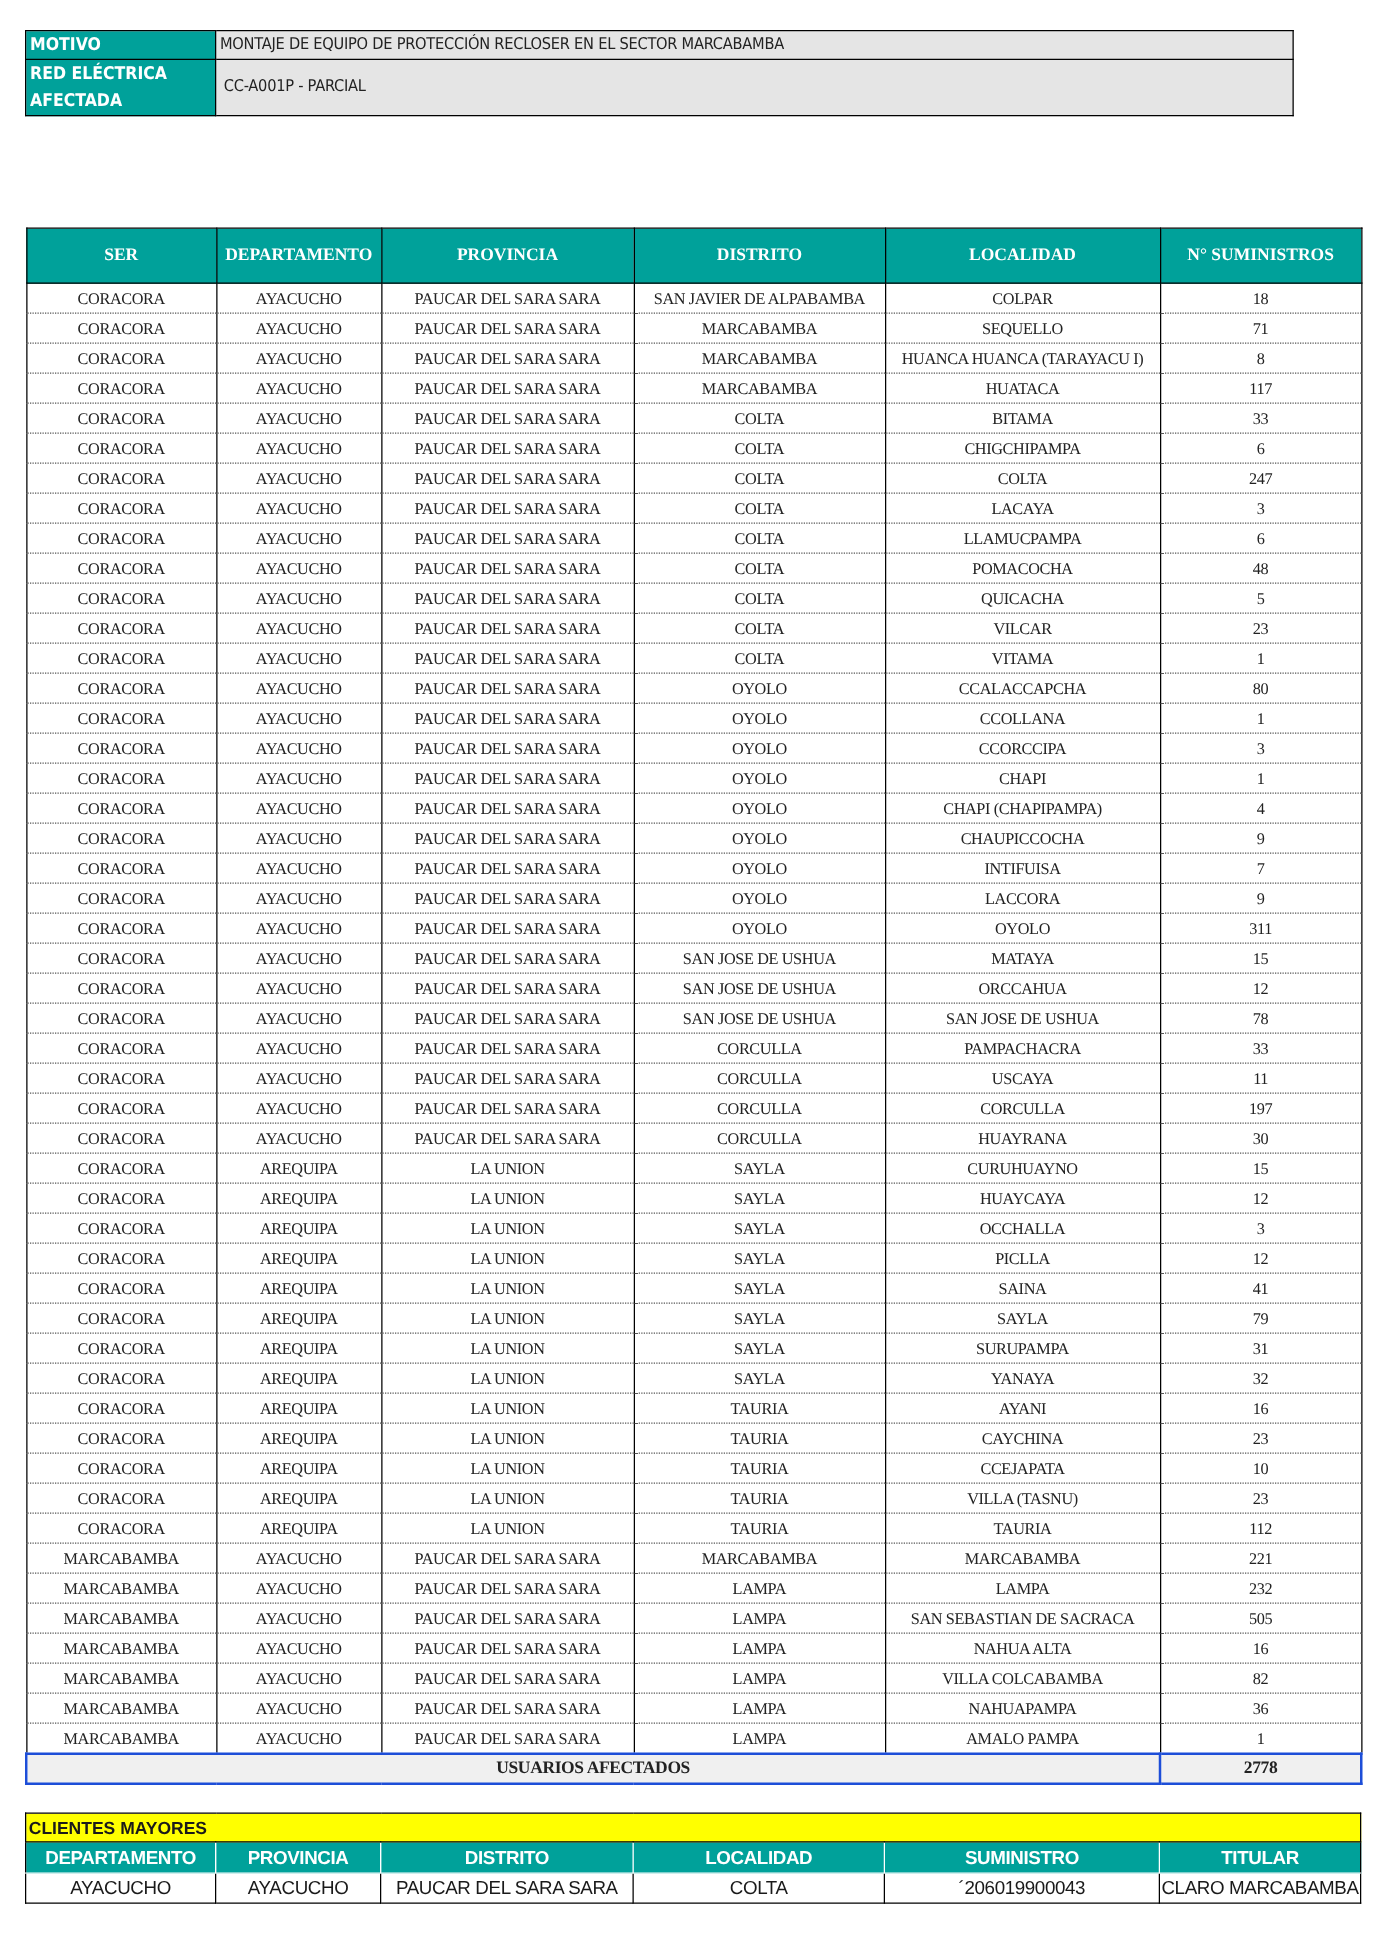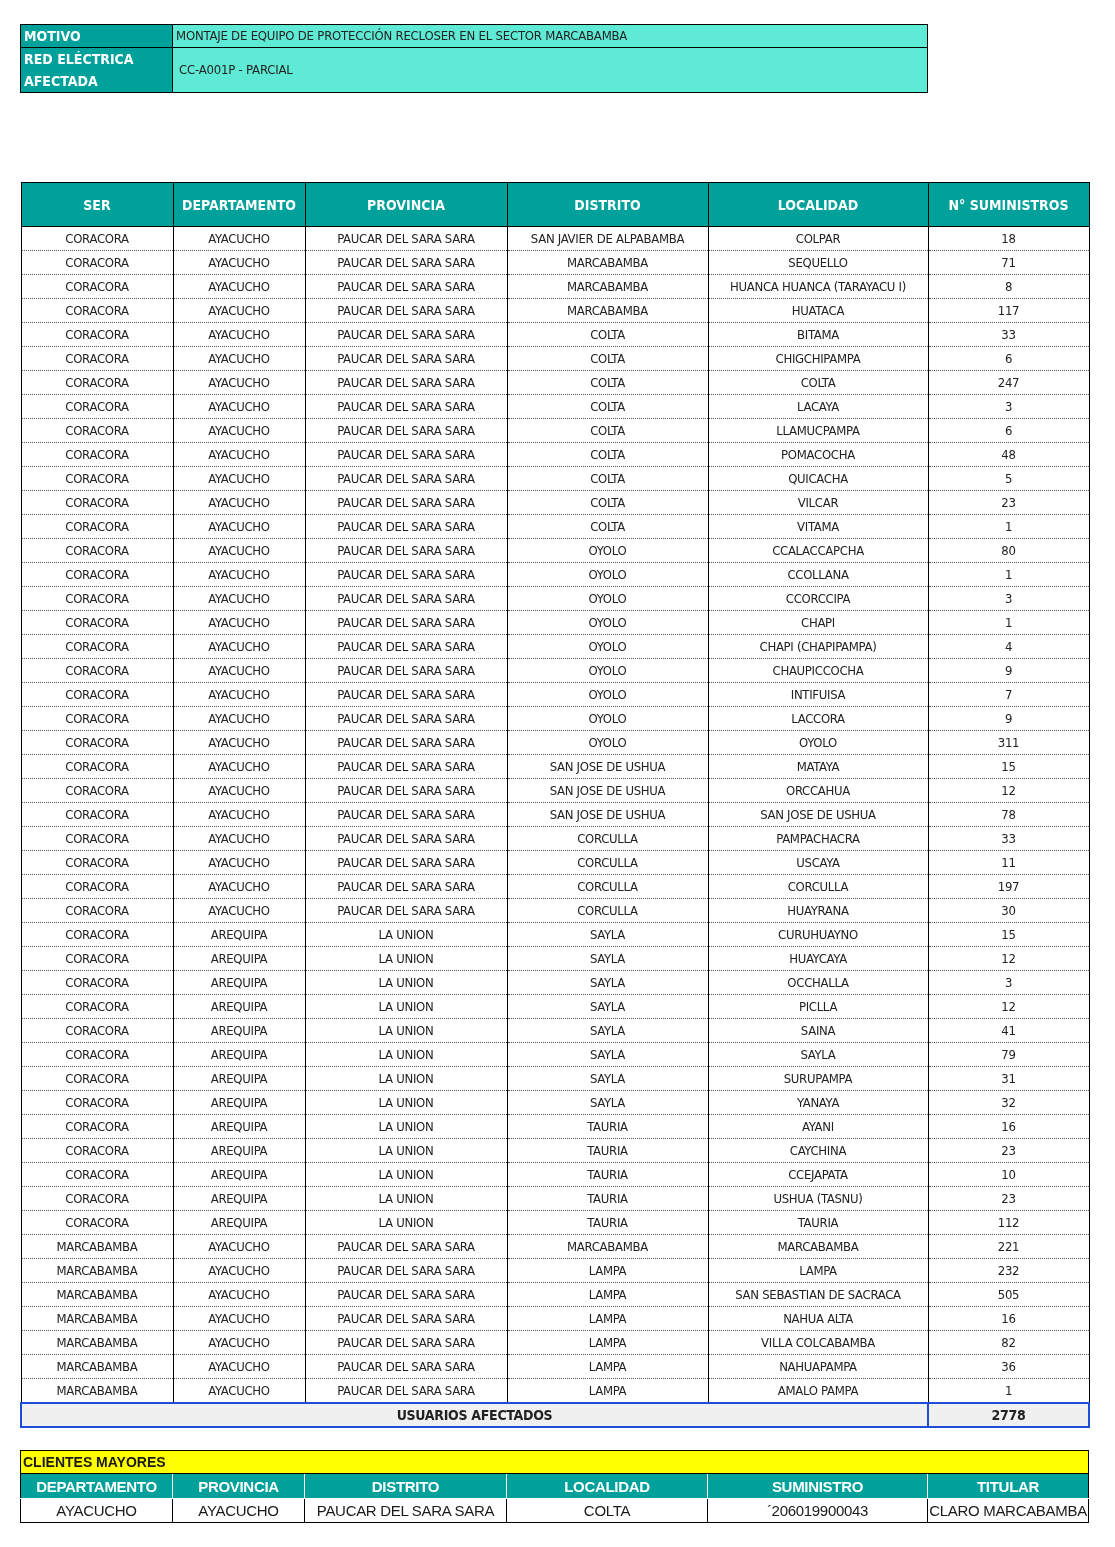--- a/index.html
+++ b/index.html
@@ -1,22 +1,22 @@
 <!DOCTYPE html>
 <html><head>
 <meta charset="utf-8">
 <style>
   html, body { margin: 0; padding: 0; background: #ffffff; }
   body { width: 1115px; height: 1547px; position: relative; font-family: "DejaVu Sans Condensed", "DejaVu Sans", sans-serif; color: #1a1a1a; }
   table { border-collapse: collapse; position: absolute; table-layout: fixed; }
-  #info { left: 20px; top: 24px; width: 908px; padding-left: 16px; }
+  #info { left: 20px; top: 24px; width: 1015px; padding-left: 16px; }
   #info td { border: 1px solid #000; font-size: 13px; padding: 0 3px; line-height: 22px; vertical-align: middle; }
   #info td.lbl { background: #00a19a; color: #fff; font-weight: bold; width: 146px; font-size: 14px; line-height: 22px; }
-  #info td.val { background: #5eead4; color: #222; letter-spacing: -0.2px; margin-left: 46px; }
-  #main { left: 20px; top: 182px; width: 1068px; }
+  #info td.val { background: #e5e5e5; color: #222; letter-spacing: -0.2px; margin-left: 46px; }
+  #main { left: 20px; top: 182px; width: 1068px; font-family: Liberation Serif, serif; }
   #main th { background: #00a19a; color: #fff; font-weight: bold; font-size: 14px; height: 43px; border: 1px solid #000; text-align: center; padding: 0; }
   #main td { height: 23px; font-size: 13px; text-align: center; border-left: 1px solid #000; border-right: 1px solid #000; border-bottom: 1px dotted #555; padding: 0; white-space: nowrap; overflow: hidden; letter-spacing: -0.3px; color: #222; }
   #main tr.total td { background: #f0f0f0; font-weight: bold; border: 2px solid #1d4ed8; height: 22px; font-size: 14px; }
   #clientes { left: 20px; top: 1450px; width: 1068px; font-family: "Liberation Sans", sans-serif; border-radius: 19px; }
   #clientes td.yellow { background: #ffff00; font-weight: bold; font-size: 14px; border: 1px solid #000; height: 22px; padding: 0 2px; text-align: left; }
   #clientes th { background: #00a19a; color: #fff; font-weight: bold; font-size: 15px; height: 24px; border: 1px solid #fff; border-left: 1px solid #000; border-right: 1px solid #fff; padding: 0; text-align: center; letter-spacing: -0.3px; }
   #clientes td.cell { font-size: 15px; height: 23px; border: 1px solid #000; text-align: center; padding: 0; white-space: nowrap; letter-spacing: -0.3px; }
   col.c1 { width: 152px; } col.c2 { width: 132px; } col.c3 { width: 202px; } col.c4 { width: 201px; } col.c5 { width: 220px; } col.c6 { width: 161px; }
 </style>
 </head>
@@ -377,21 +377,21 @@
         <td>LA UNION</td>
         <td>TAURIA</td>
         <td>CCEJAPATA</td>
         <td>10</td>
       </tr>
       <tr>
         <td>CORACORA</td>
         <td>AREQUIPA</td>
         <td>LA UNION</td>
         <td>TAURIA</td>
-        <td>USHUA (TASNU)</td>
+        <td>VILLA (TASNU)</td>
         <td>23</td>
       </tr>
       <tr>
         <td>CORACORA</td>
         <td>AREQUIPA</td>
         <td>LA UNION</td>
         <td>TAURIA</td>
         <td>TAURIA</td>
         <td>112</td>
       </tr>

